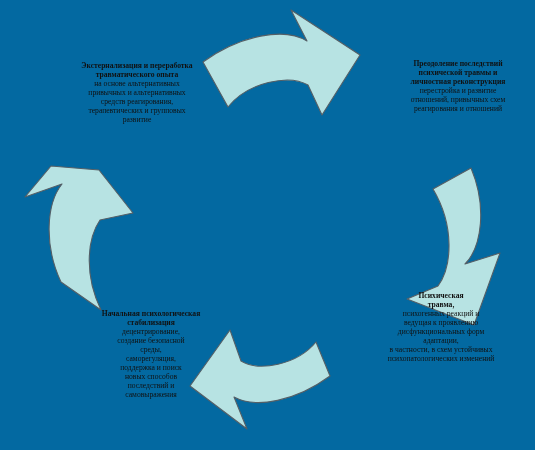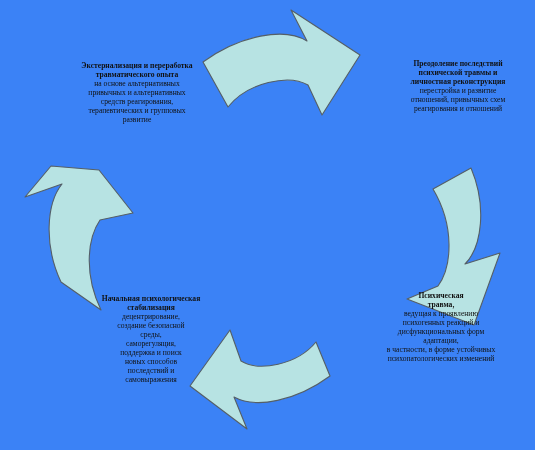--- a/index.html
+++ b/index.html
@@ -10,21 +10,21 @@
   }
   body {
     font-family: "Liberation Serif", "DejaVu Serif", serif;
     color: #1a1a1a;
   }
   #diagram-root {
     position: relative;
     width: 535px;
     height: 450px;
     overflow: hidden;
-    background: #3b82f6;
+    background: #0369a1;
   }
   .arrow-layer {
     position: absolute;
     left: 0;
     top: 0;
     width: 535px;
     height: 450px;
     pointer-events: none;
   }
   .arrow-shape {
@@ -44,21 +44,21 @@
   .tb-body {
     font-weight: normal;
     display: block;
   }
   .tb-line { display: block; white-space: nowrap; }
 
   
   #block-externalization { left: 48px;  top: 62px;  width: 178px; }
   #block-overcoming     { left: 372px; top: 60px;  width: 172px; }
   #block-trauma         { left: 348px; top: 292px; width: 186px; }
-  #block-stabilization  { left: 72px;  top: 295px; width: 158px; }
+  #block-stabilization  { left: 72px;  top: 310px; width: 158px; }
 </style>
 </head>
 <body>
 
 <div id="diagram-root">
 
   <svg class="arrow-layer" viewBox="0 0 535 450" width="535" height="450">
 
     <path class="arrow-shape" d="M 203,62 C 240,35 285,27 307,41 L 291,10 L 360,55 L 322,115 L 308,85
              C 289,74 248,82 228,107 Z" fill="#B7E3E3" stroke="#555f66" stroke-width="1.1" stroke-linejoin="round"></path>
@@ -99,25 +99,25 @@
       <span class="tb-line">реагирования и отношений</span>
     </span>
   </div>
 
   <div id="block-trauma" class="text-block">
     <span class="tb-title">
       <span class="tb-line">Психическая</span>
       <span class="tb-line">травма,</span>
     </span>
     <span class="tb-body">
+      <span class="tb-line">психогенных реакций и</span>
       <span class="tb-line">ведущая к проявлению</span>
-      <span class="tb-line">психогенных реакций и</span>
       <span class="tb-line">дисфункциональных форм</span>
       <span class="tb-line">адаптации,</span>
-      <span class="tb-line">в частности, в форме устойчивых</span>
+      <span class="tb-line">в частности, в схем устойчивых</span>
       <span class="tb-line">психопатологических изменений</span>
     </span>
   </div>
 
   <div id="block-stabilization" class="text-block">
     <span class="tb-title">
       <span class="tb-line">Начальная психологическая</span>
       <span class="tb-line">стабилизация</span>
     </span>
     <span class="tb-body">

